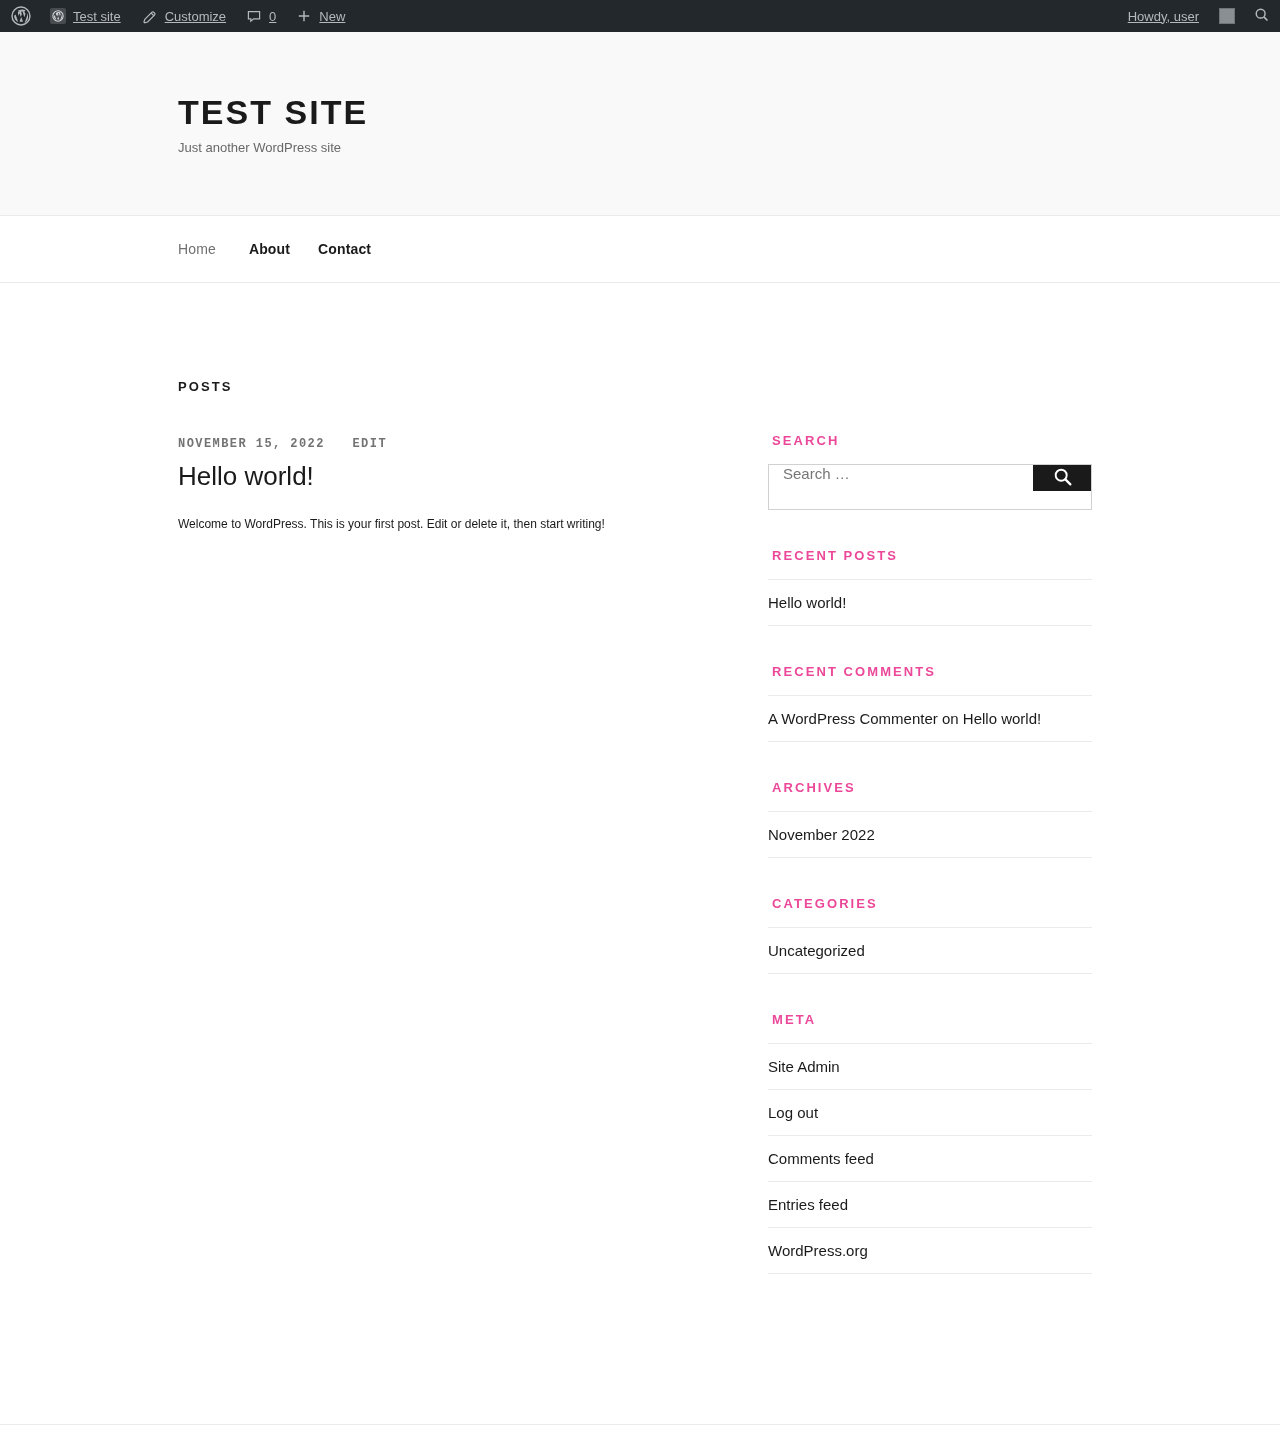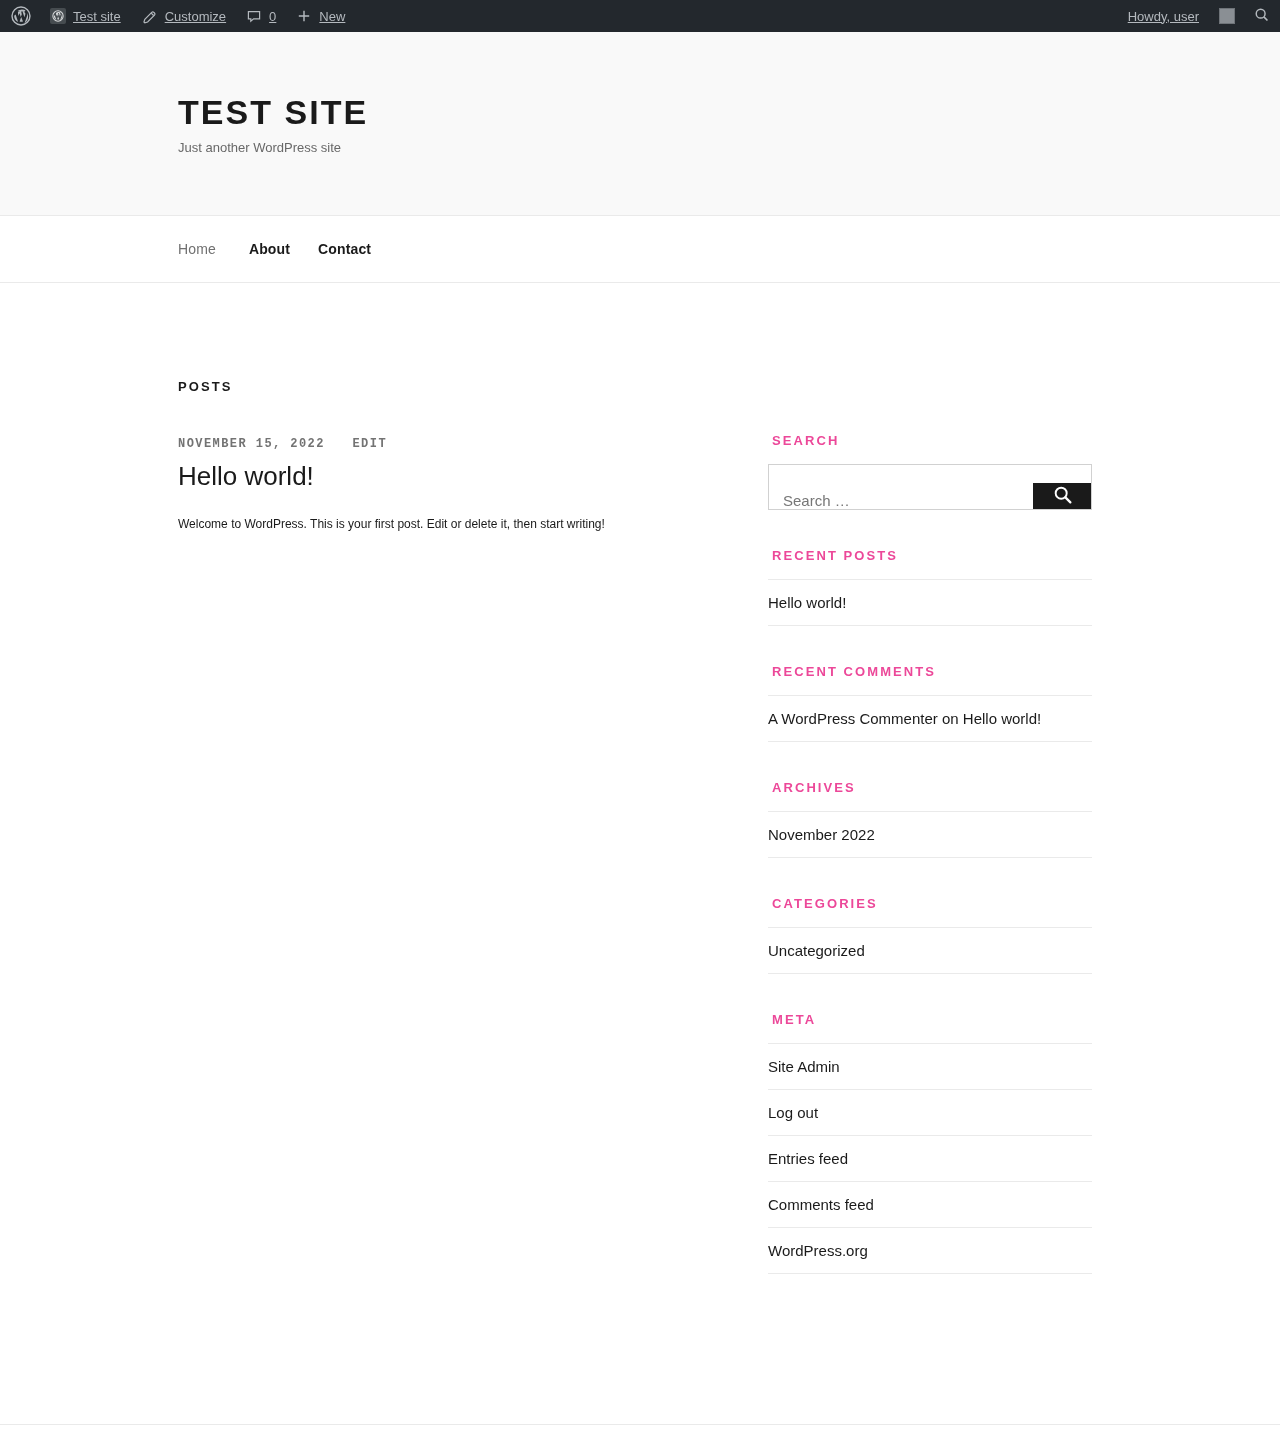--- a/index.html
+++ b/index.html
@@ -166,21 +166,21 @@
     font-weight: bold;
     letter-spacing: 0.16em;
     text-transform: uppercase;
     margin: 0 0 16px 4px;
     color: #ec4899;
   }
   .search-form {
     display: flex;
     border: 1px solid #d1d1d1;
     height: 46px;
-    align-items: flex-end;
+    align-items: flex-start;
   }
   .search-form input {
     flex: 1;
     border: 0;
     outline: none;
     padding: 0 14px;
     font-family: "Liberation Sans", sans-serif;
     font-size: 15px;
     color: #686868;
     background: #fff;
@@ -382,24 +382,24 @@
     <section class="widget">
       <h3 class="widget-title">Meta</h3>
       <ul>
         <li>
           <a href="#">Site Admin</a>
         </li>
         <li>
           <a href="#">Log out</a>
         </li>
         <li>
+          <a href="#">Comments feed</a>
+        </li>
+        <li>
           <a href="#">Entries feed</a>
-        </li>
-        <li>
-          <a href="#">Comments feed</a>
         </li>
         <li>
           <a href="#">WordPress.org</a>
         </li>
       </ul>
     </section>
 
   </aside>
 </div>
 

